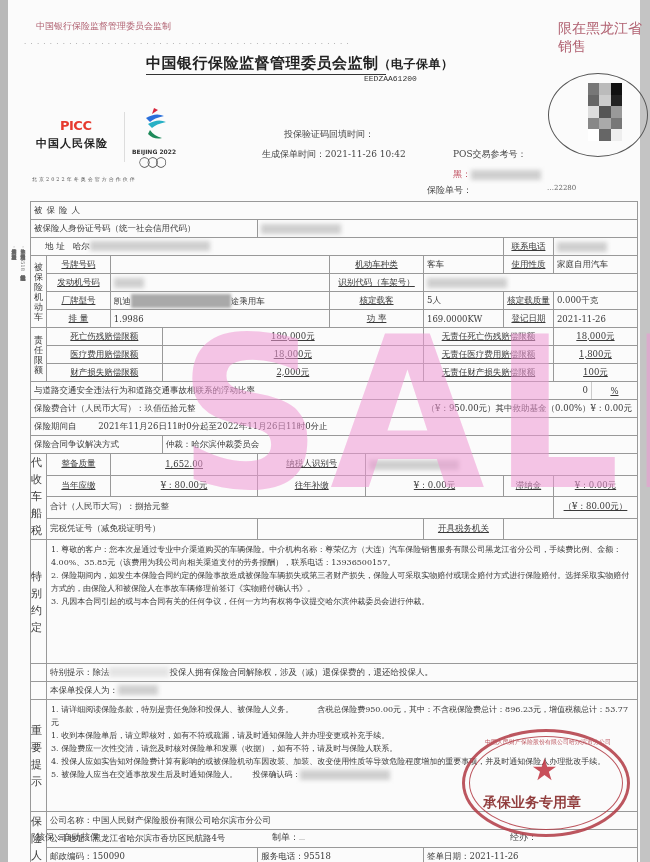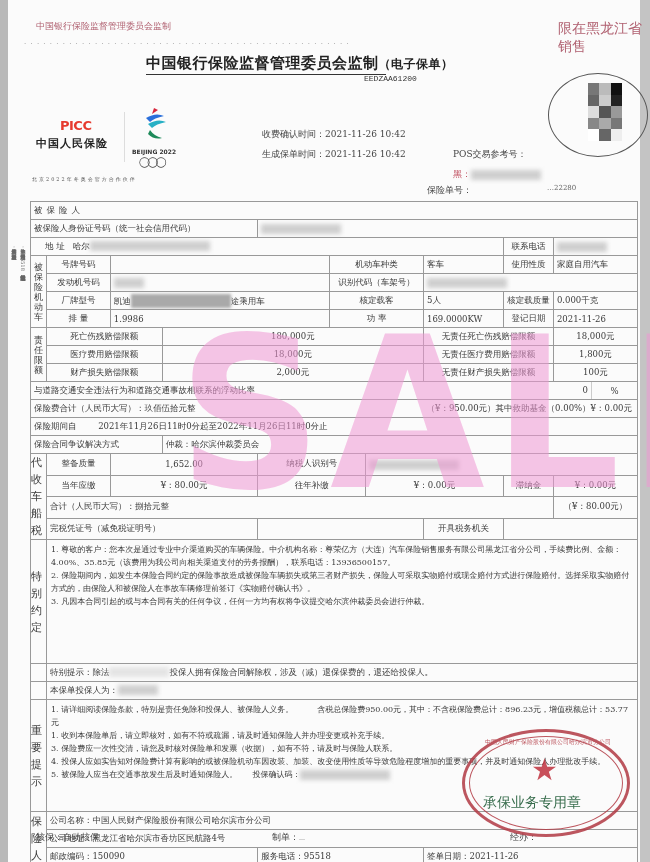--- a/index.html
+++ b/index.html
@@ -38,36 +38,36 @@
   .pos .red { color: #c05060; }
   .policy-no { position: absolute; left: 427px; top: 184px; font-size: 9px; color: #444; }
   .policy-val { position: absolute; left: 547px; top: 184px; font-size: 7px; color: #666; }
 
   .sidenote { position: absolute; font-size: 5px; color: #666; writing-mode: vertical-rl; line-height: 7px; }
   .side1 { left: 10px; top: 245px; height: 130px; }
   .side2 { left: 19px; top: 245px; height: 310px; }
 
   table.main { position: absolute; left: 30px; top: 201px; width: 608px; border-collapse: collapse; font-size: 8.5px; color: #3a3a3a; }
   table.main td { border: 1px solid #999; padding: 0 3px; height: 18px; vertical-align: middle; white-space: nowrap; overflow: hidden; }
-  .c { text-align: center; }
+  .c { text-align: center; text-decoration: underline; }
   .vlabel { width: 14px; text-align: center; white-space: normal !important; line-height: 10px; font-size: 9px; padding: 0 !important; }
   .blur { display: inline-block; height: 10px; background: #cfcfcf; filter: blur(2px); vertical-align: middle; }
   .blur-dark { display: inline-block; height: 14px; background: #a9a9a9; filter: blur(1.5px); vertical-align: middle; }
   .para { white-space: normal !important; font-size: 8px; line-height: 13px; vertical-align: top !important; padding: 3px 4px !important; }
   .big-v { font-size: 11px; line-height: 17px; white-space: normal !important; width: 14px; padding: 0 !important; }
 
   .watermark { position: absolute; left: 178px; top: 315px; font-family: "DejaVu Sans", sans-serif; font-weight: bold; font-size: 200px; color: #f098d4; opacity: 0.55; letter-spacing: 8px; line-height: 1; pointer-events: none; transform: scaleY(1.05); }
 
   .footer-row { position: absolute; top: 831px; font-size: 9px; color: #444; }
 
   .seal { position: absolute; left: 462px; top: 729px; width: 168px; height: 108px; border: 3px solid #b23a44; border-radius: 50%; opacity: 0.85; }
   .seal-inner { position: absolute; left: 4px; top: 4px; right: 4px; bottom: 4px; border: 1px solid #b23a44; border-radius: 50%; }
   .seal-top { position: absolute; left: 18px; top: 6px; width: 130px; font-size: 6px; color: #b23a44; text-align: center; }
   .seal-star { position: absolute; left: 66px; top: 20px; font-size: 30px; color: #c0323e; }
-  .seal-text { position: absolute; left: 18px; top: 62px; font-size: 14px; color: #14532d; font-family: "DejaVu Sans", sans-serif; }
+  .seal-text { position: absolute; left: 18px; top: 62px; font-size: 14px; color: #7f1d1d; font-family: "DejaVu Sans", sans-serif; font-weight: bold; }
 </style>
 </head>
 <body>
 
 <div class="paper"></div>
 <div class="right-edge"></div>
 
 <div class="hdr-left">中国银行保险监督管理委员会监制</div>
 <div class="hdr-right">限在黑龙江省销售</div>
 <div class="faint-line">· · · · · · · · · · · · · · · · · · · · · · · · · · · · · · · · · · · · · · · · · · · · · · · · · · ·</div>
@@ -103,21 +103,21 @@
     <path d="M6 12 Q16 6 24 10 Q14 12 10 16 Z" fill="#2a6fdb"></path>
     <path d="M8 18 Q18 12 26 16 Q16 18 12 22 Z" fill="#27b0c5"></path>
     <path d="M10 24 Q14 30 22 32 Q14 34 8 28 Z" fill="#1e8a5a"></path>
   </svg>
   <div class="beijing">BEIJING 2022</div>
   <div class="rings">◯◯◯</div>
   <div class="partner">北京2022年冬奥会官方合作伙伴</div>
 </div>
 
 <div class="times">
-  <div>收费确认时间：2021-11-26 10:42</div>
+  <div style="padding-left:22px">投保验证码回填时间：</div>
   <div>生成保单时间：2021-11-26 10:42</div>
 </div>
 <div class="pos">
   <div>POS交易参考号：</div>
   <div><span class="red">黑：</span><span class="blur" style="width:70px"></span></div>
 </div>
 <div class="policy-no">保险单号：</div>
 <div class="policy-val">…22280</div>
 
 <div class="sidenote side1">若您需核实保单真伪，请通过以上三种渠道核实</div>

